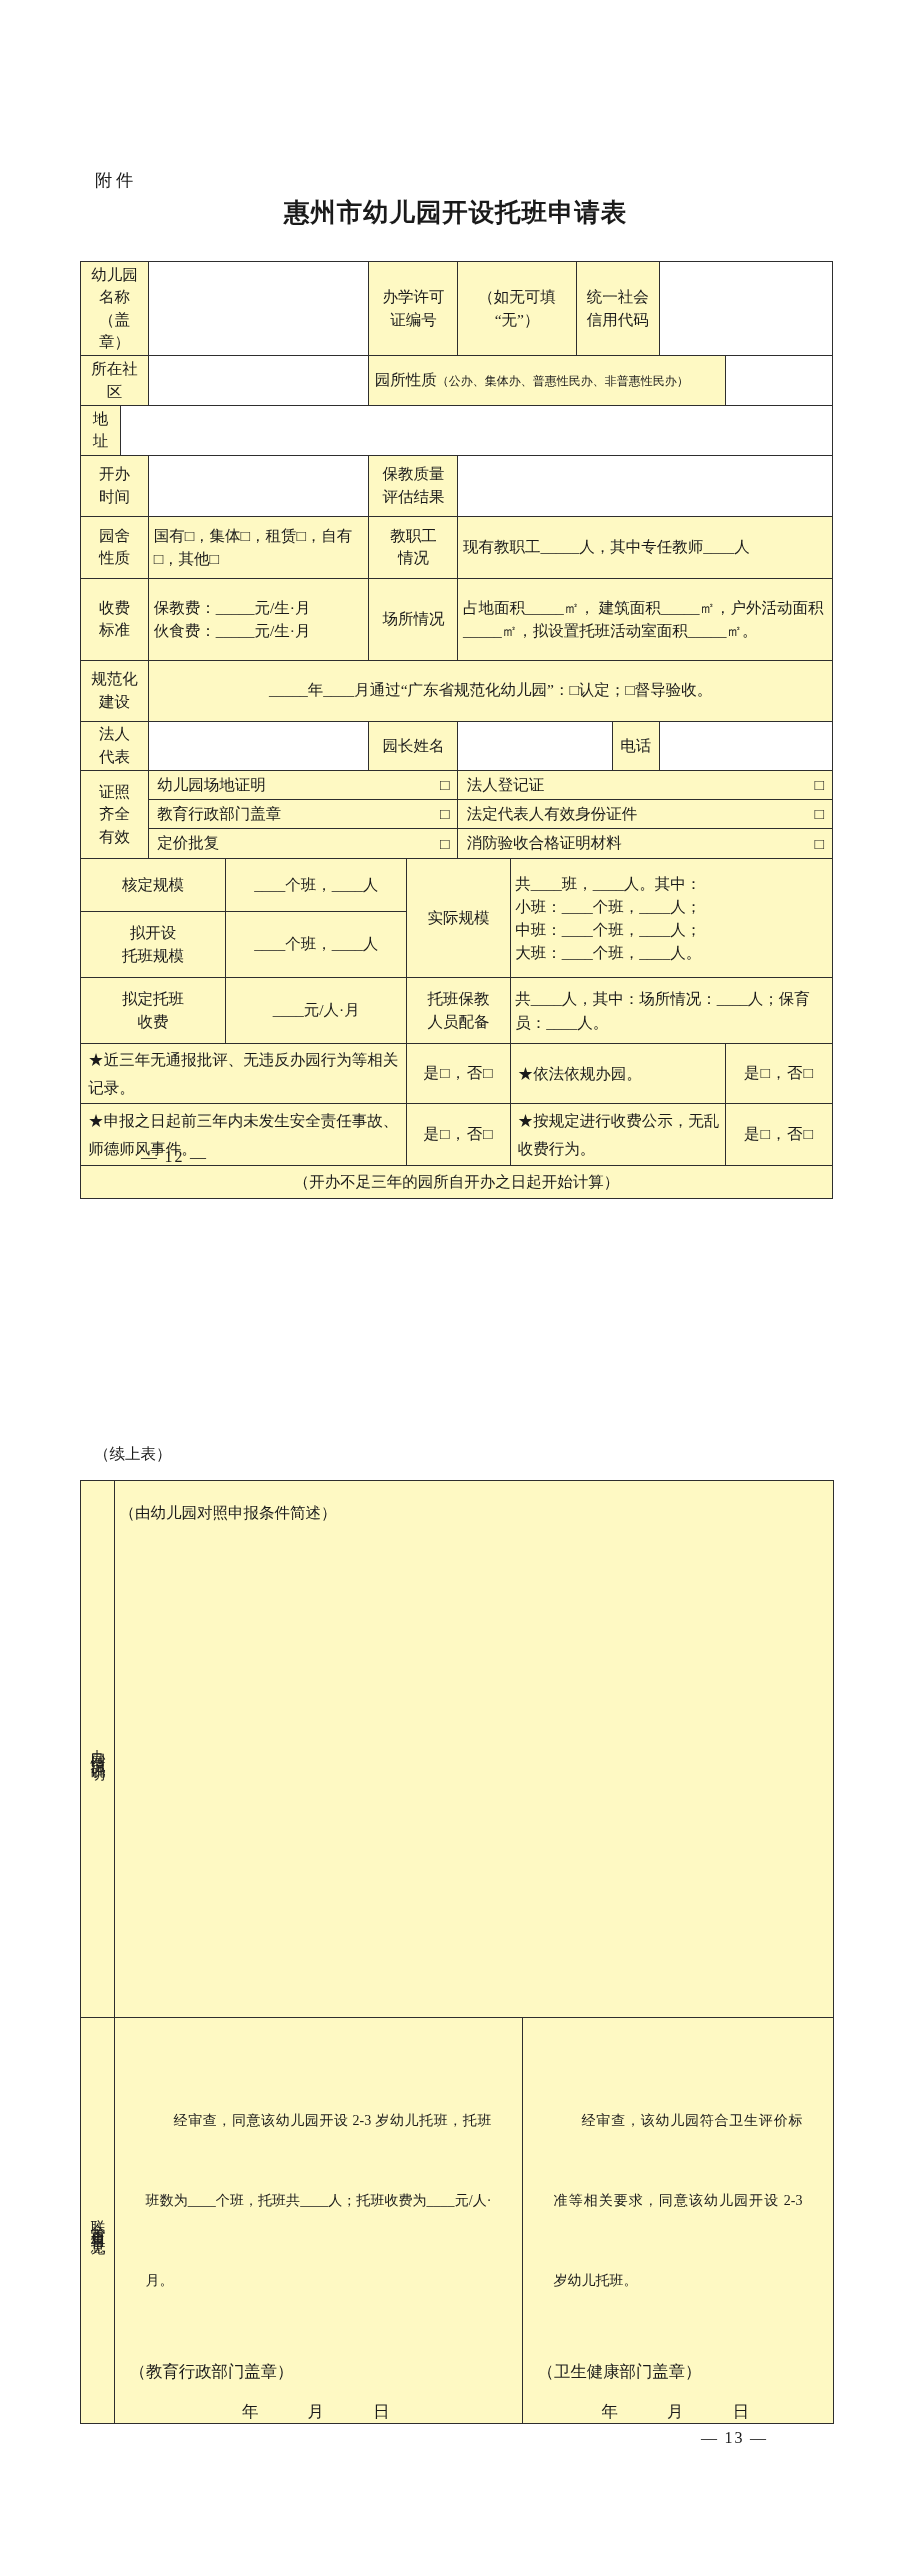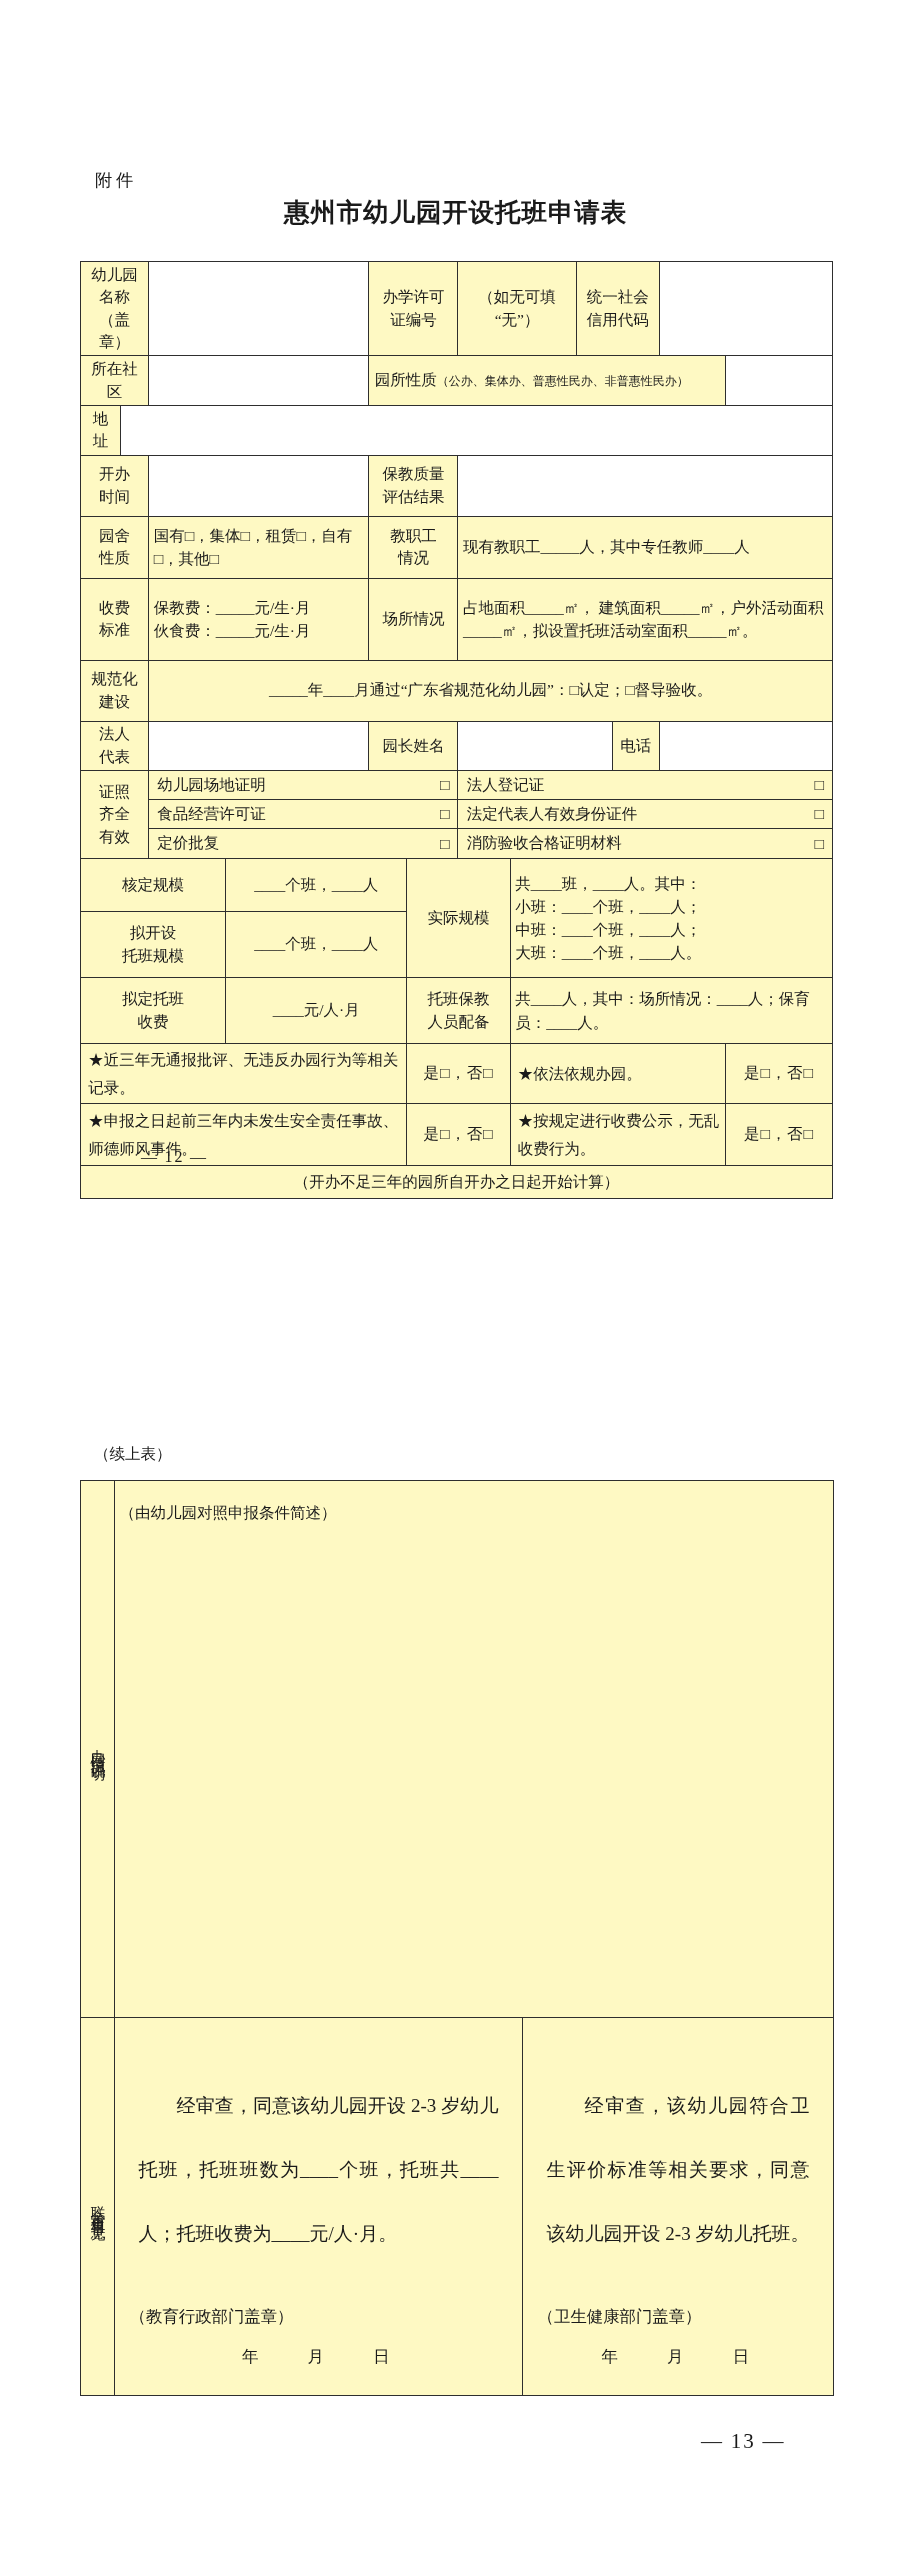--- a/index.html
+++ b/index.html
@@ -6,21 +6,21 @@
   body{
     width:911px;height:2576px;position:relative;background:#ffffff;
     font-family:"Liberation Serif","DejaVu Serif",serif;color:#1a1a1a;
   }
   .abs{position:absolute;}
   #attachment{left:95px;top:168px;font-size:17.3px;letter-spacing:3.6px;}
   #doc-title{left:0;top:195px;width:911px;text-align:center;
     font-family:"Liberation Sans","DejaVu Sans",sans-serif;
     font-weight:700;font-size:25.5px;letter-spacing:0.9px;}
   #footer-12{left:121px;top:1148px;font-size:16px;letter-spacing:1.8px;margin-left:20px;}
-  #footer-13{left:701px;top:2429px;font-size:21px;letter-spacing:1.8px;}
+  #footer-13{left:701px;top:2429px;font-size:16px;letter-spacing:1.8px;}
   #continue-note{left:94px;top:1444px;font-size:15.5px;}
 
   table{border-collapse:collapse;table-layout:fixed;background:#fef9c3;}
   #form1{left:80px;top:261px;width:753px;}
   #form2{left:80px;top:1480px;width:753px;}
   #form1,#form2{border:1.8px solid #2e2e2e;}
   td{border:0.9px solid #2e2e2e;font-size:15.5px;padding:1.8px 4.6px;vertical-align:middle;overflow:hidden;}
   .lbl{text-align:center;white-space:pre-line;line-height:1.45;}
   .txt{text-align:left;line-height:1.5;}
   .pre{white-space:pre-line;}
@@ -30,21 +30,21 @@
   .note-small{font-size:12px;}
   .nature-cell{text-align:left;padding-left:5.5px;}
   .star-cell{line-height:1.8;padding-left:7.3px;}
   .yesno{text-align:center;letter-spacing:0.9px;}
 
   
   .vlbl{writing-mode:vertical-rl;text-orientation:upright;text-align:center;
         font-size:14.6px;letter-spacing:3.6px;padding:0;}
   .hint-cell{vertical-align:top;text-align:left;padding-top:22px;font-size:15.5px;}
   .opinion{vertical-align:top;padding:47px 14.6px 0 14.6px;}
-  .opinion p{margin:9px;text-indent:2em;font-size:19px;line-height:64px;text-align:justify;}
+  .opinion p{margin:16px;text-indent:2em;font-size:14px;line-height:80px;text-align:justify;}
   .stamp{text-align:left;font-size:16.4px;margin-top:40px;}
   .stampdate{text-align:center;font-size:16.4px;margin-top:18px;letter-spacing:5.5px;}
 </style>
 </head>
 <body>
 
 <div class="abs" id="attachment">附件</div>
 <div class="abs" id="doc-title">惠州市幼儿园开设托班申请表</div>
 
 <table class="abs" id="form1">
@@ -139,21 +139,21 @@
     <td colspan="6">
       <div class="certline">
             <span>法人登记证</span>
             <span>□</span>
           </div>
     </td>
   </tr>
   <tr style="height:29px">
     <td colspan="5">
       <div class="certline">
-            <span>食品经营许可证</span>
+            <span>教育行政部门盖章</span>
             <span>□</span>
           </div>
     </td>
     <td colspan="6">
       <div class="certline">
             <span>法定代表人有效身份证件</span>
             <span>□</span>
           </div>
     </td>
   </tr>

